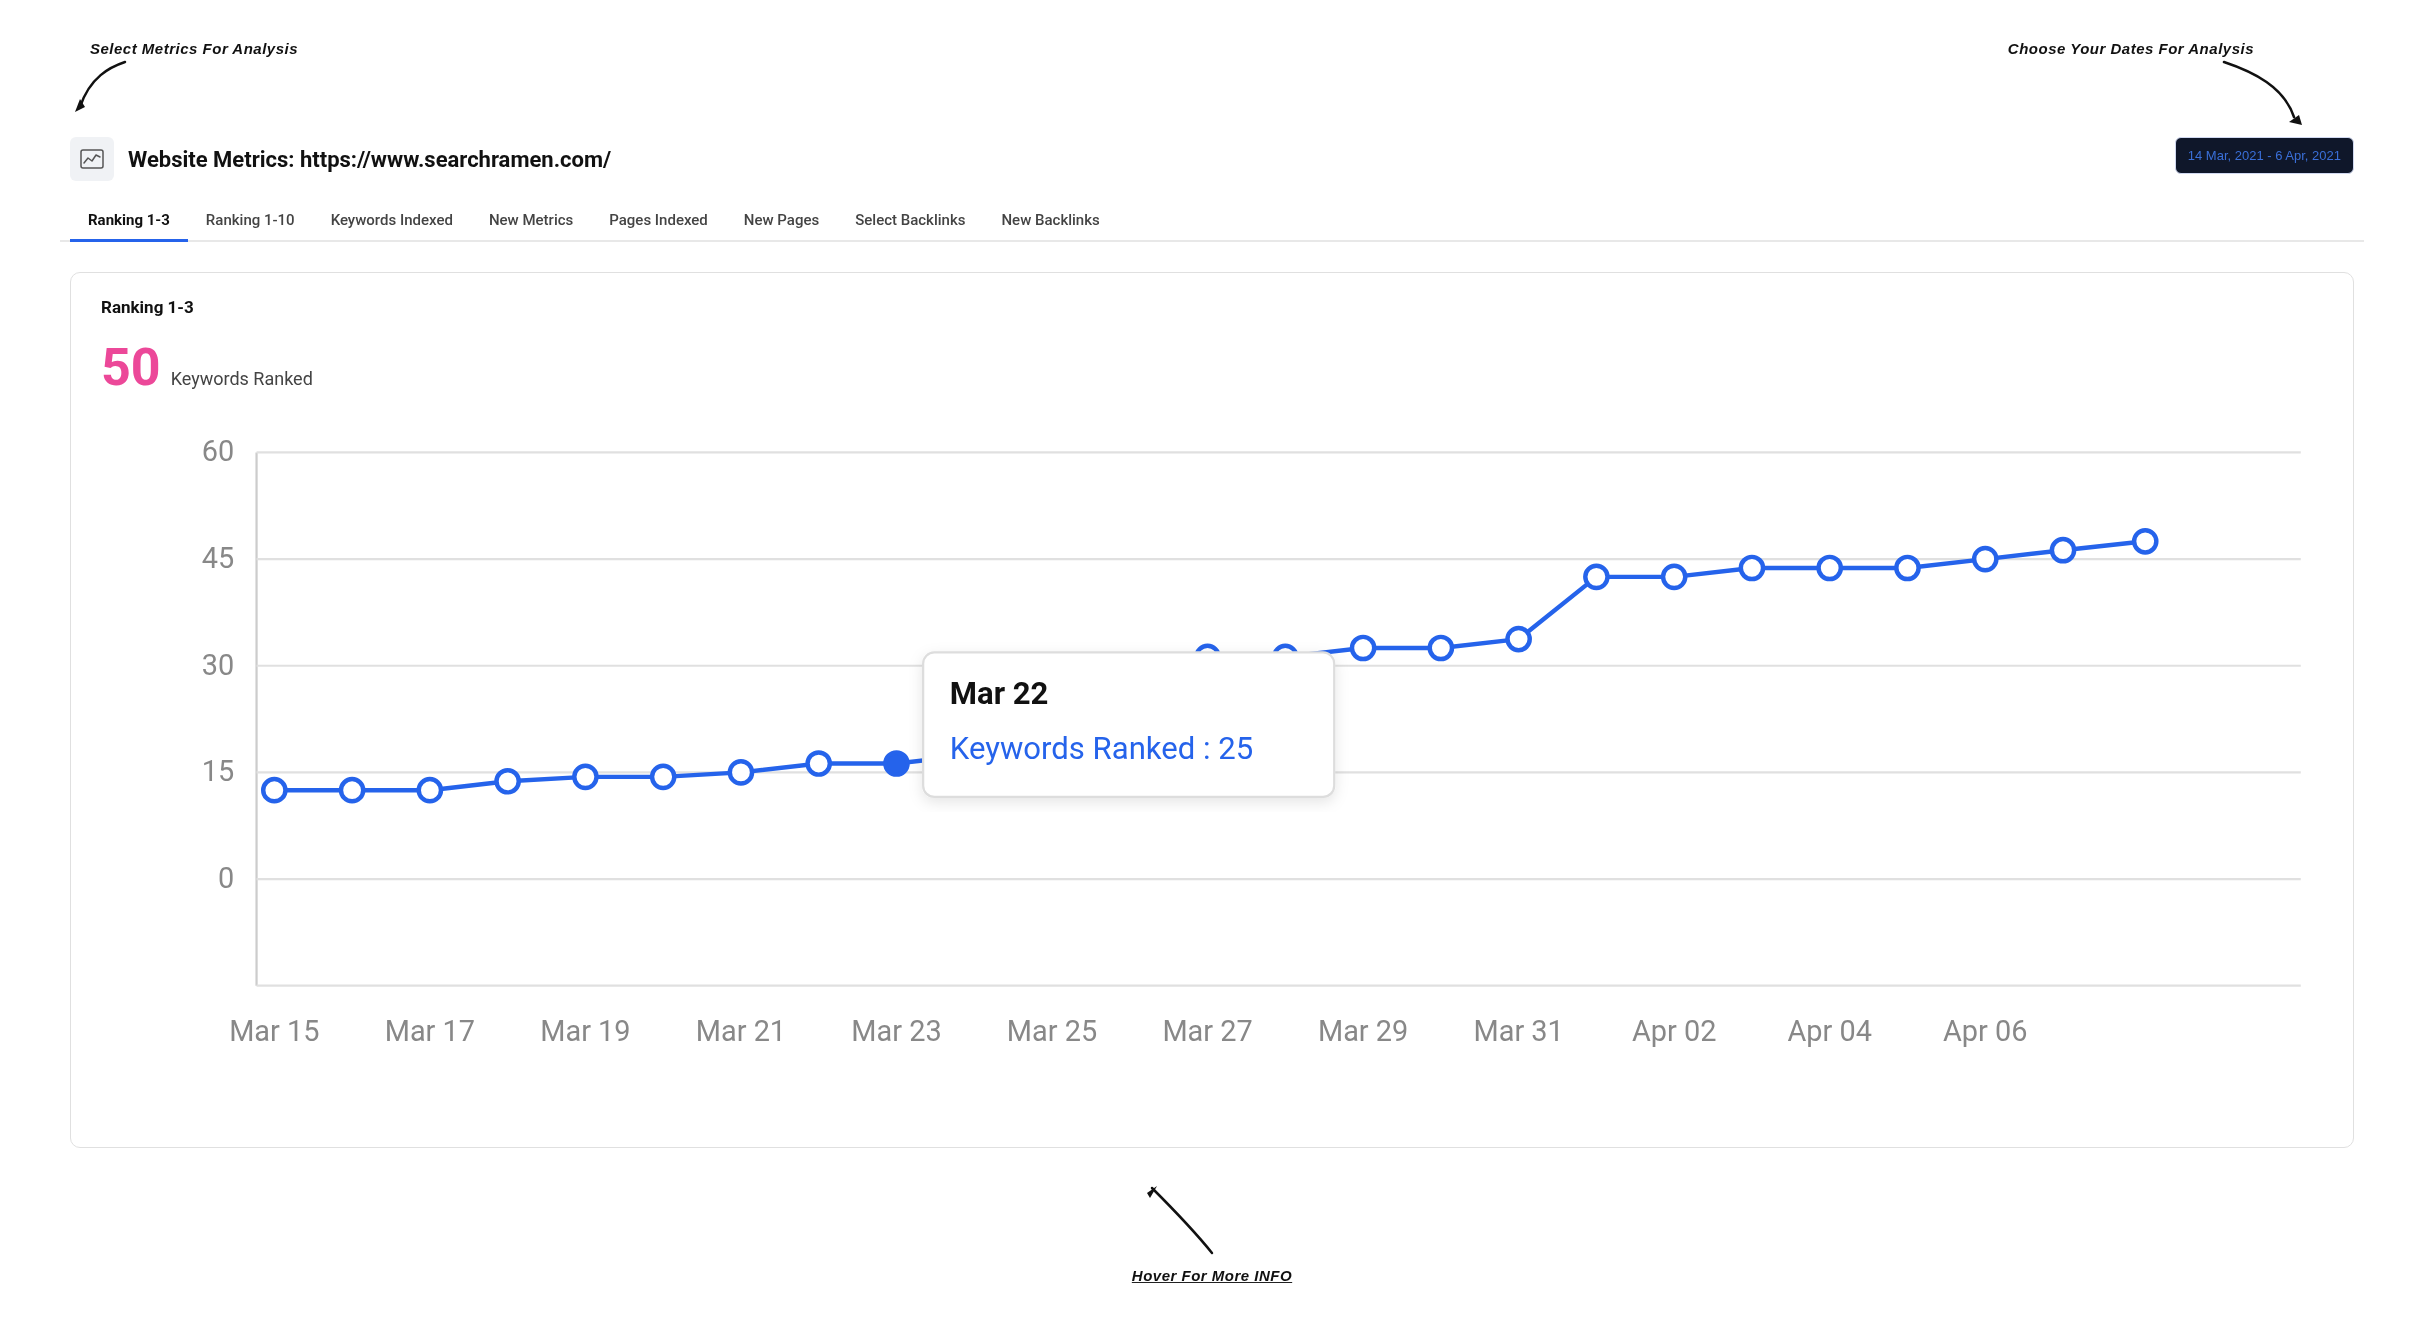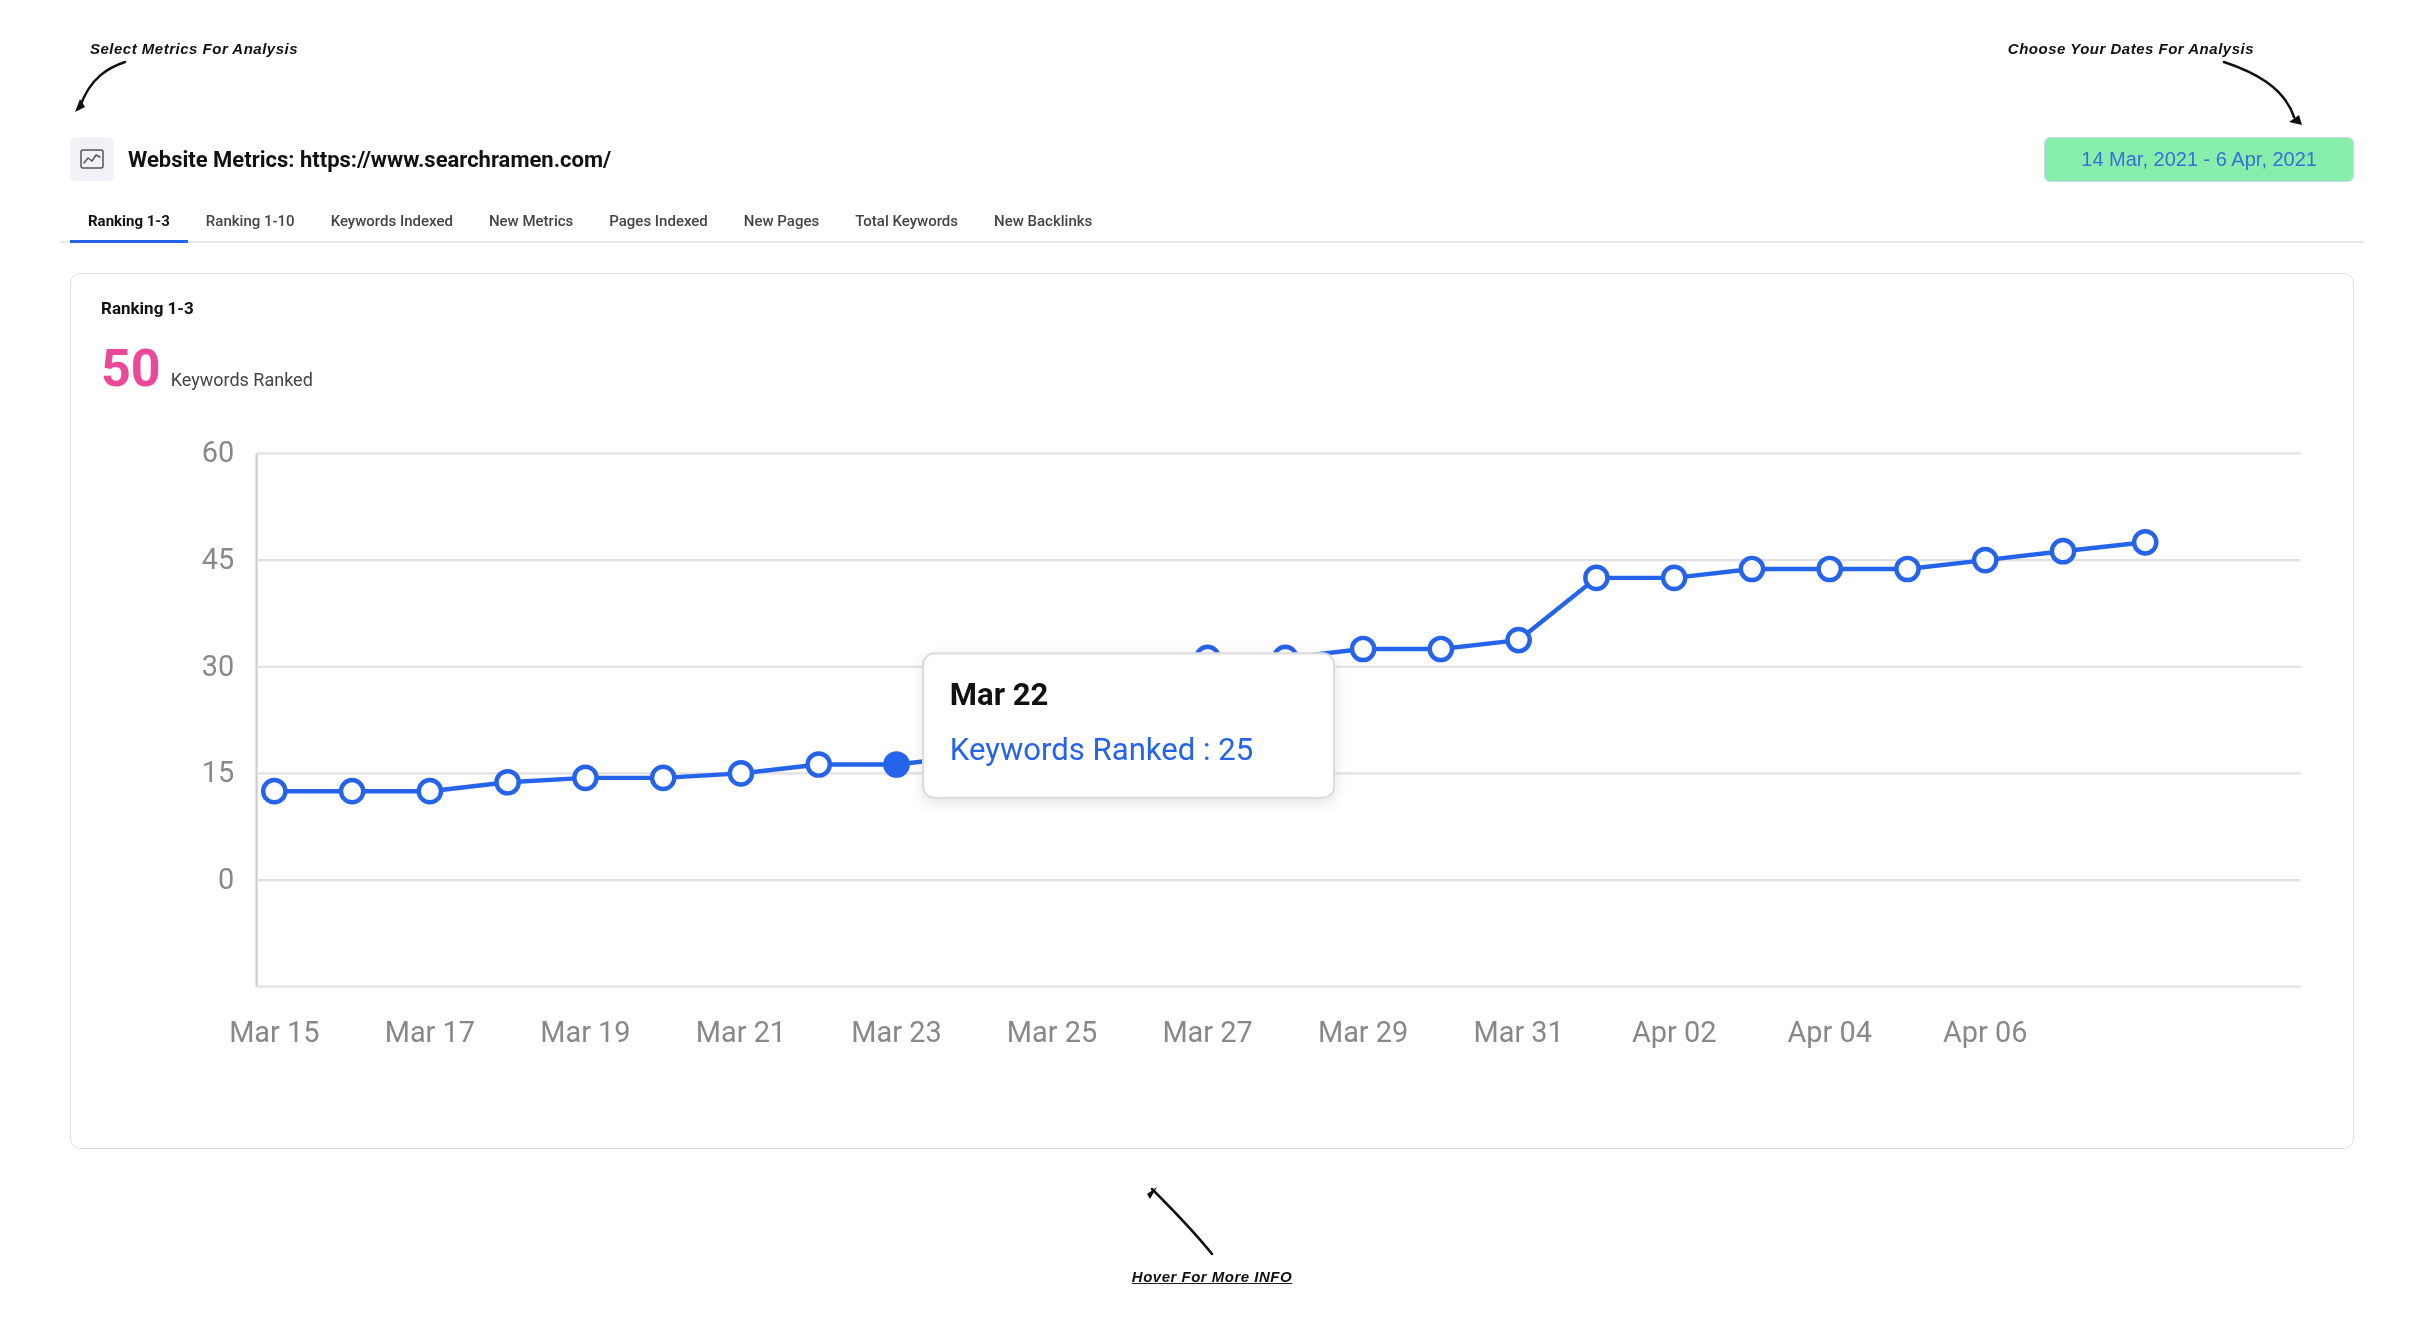--- a/index.html
+++ b/index.html
@@ -57,26 +57,26 @@
       color: #555;
     }
 
     .metrics-title {
       font-size: 22px;
       font-weight: 700;
       color: #111;
     }
 
     .date-range-btn {
-      background: #86efac;
+      background: #0f172a;
       border: 1px solid #d0d8f0;
       border-radius: 6px;
-      padding: 10px 36px;
+      padding: 10px 12px;
       color: #3a6fd8;
-      font-size: 20px;
+      font-size: 13px;
       font-weight: 500;
       cursor: pointer;
     }
 
     
     .tabs-row {
       display: flex;
       align-items: center;
       gap: 0;
       border-bottom: 2px solid #e8e8e8;
@@ -185,21 +185,21 @@
   <button class="date-range-btn">14 Mar, 2021  -  6 Apr, 2021</button>
 </div>
 
 <div class="tabs-row">
   <div class="tab-item active">Ranking 1-3</div>
   <div class="tab-item">Ranking 1-10</div>
   <div class="tab-item">Keywords Indexed</div>
   <div class="tab-item">New Metrics</div>
   <div class="tab-item">Pages Indexed</div>
   <div class="tab-item">New Pages</div>
-  <div class="tab-item">Total Keywords</div>
+  <div class="tab-item">Select Backlinks</div>
   <div class="tab-item">New Backlinks</div>
 </div>
 
 <div class="chart-card">
   <div class="chart-card-title">Ranking 1-3</div>
 
   <div class="kw-ranked-label">
     <span class="kw-count">50</span>
     <span class="kw-label-text">Keywords Ranked</span>
   </div>

